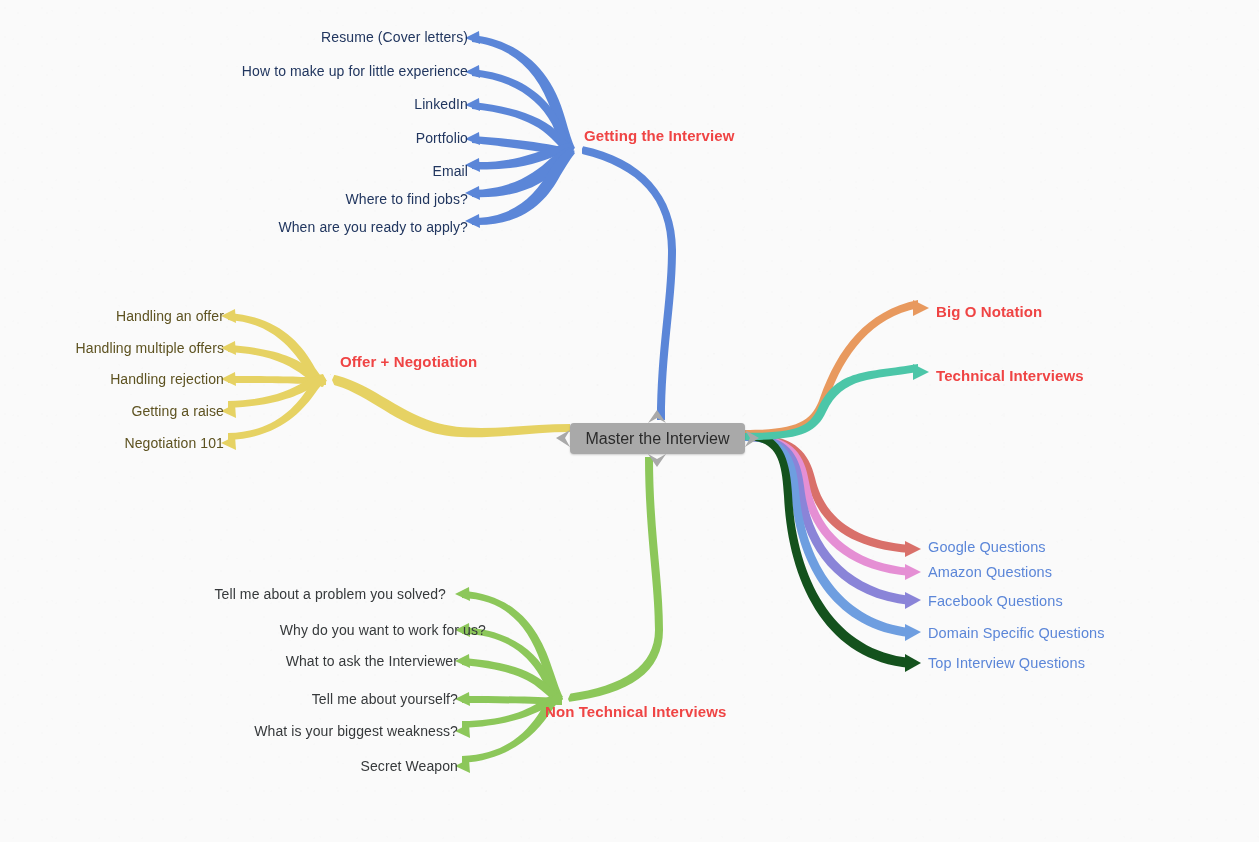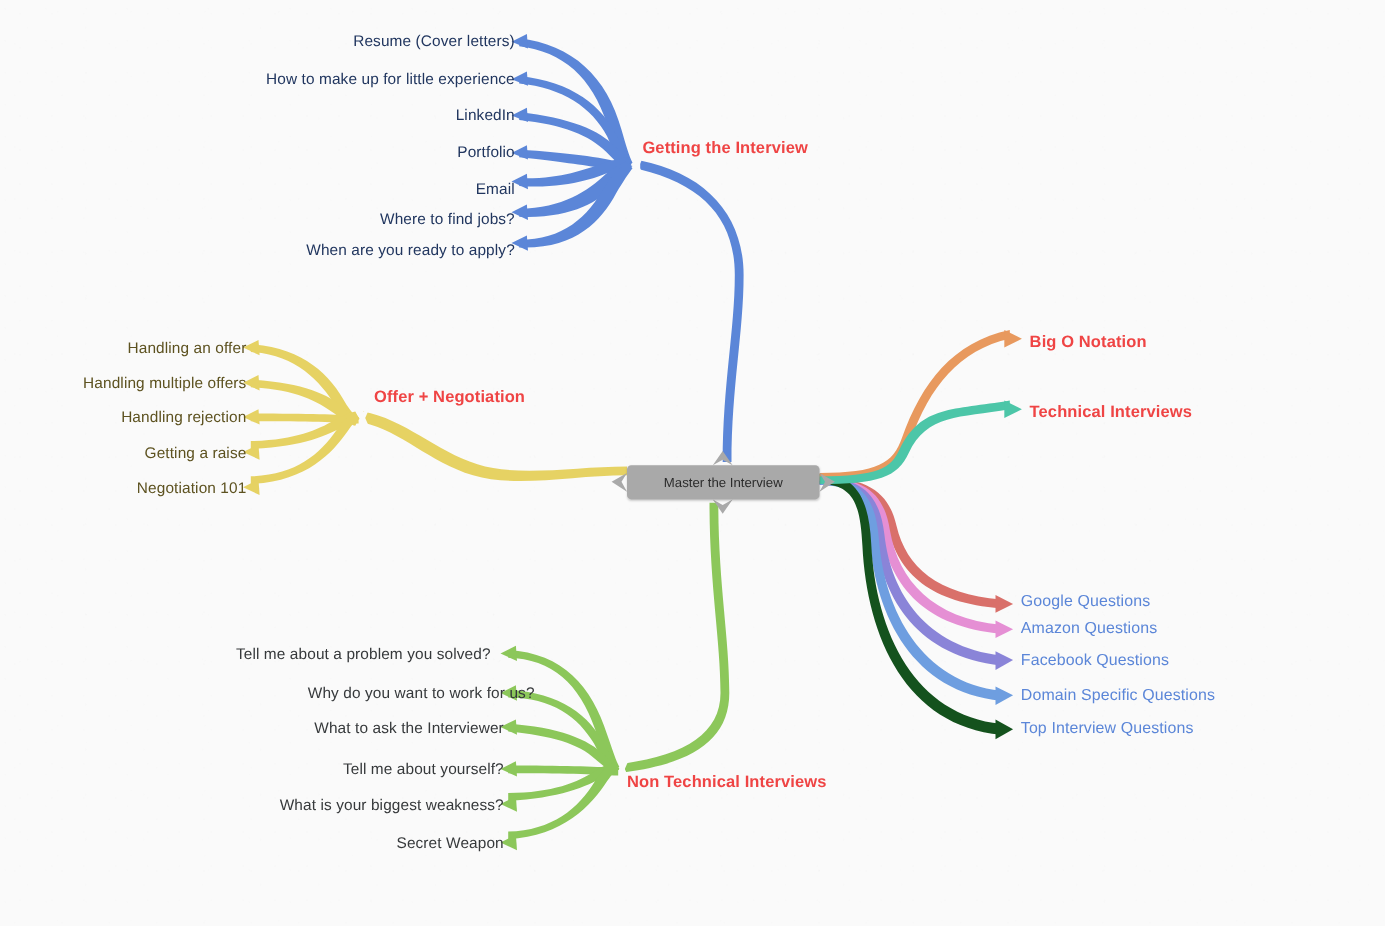--- a/index.html
+++ b/index.html
@@ -35,21 +35,21 @@
   .lbl.leaf-gold{color:#5d5220;}
   .lbl.leaf-green{color:#36393b;}
   .lbl.sub-blue{color:#5b86d8;font-size:14.5px;}
   .lbl.right{transform:translate(-100%,-50%);}
   .lbl.left{transform:translate(0,-50%);}
   #rootnode{
     position:absolute;
     background:#a9a9a9;
     border-radius:4px;
     color:#2b2b2b;
-    font-size:12px;
+    font-size:16px;
     display:flex;align-items:center;justify-content:center;
     box-shadow:0 1px 2px rgba(0,0,0,.18);
   }
 </style>
 </head>
 <body>
 
 <div class="texture"></div>
 
 <svg id="canvas" viewBox="0 0 1259 842" xmlns="http://www.w3.org/2000/svg">
@@ -183,21 +183,21 @@
     <div class="lbl leaf-blue right" style="left: 468px; top: 138px;">Portfolio</div>
     <div class="lbl leaf-blue right" style="left: 468px; top: 171px;">Email</div>
     <div class="lbl leaf-blue right" style="left: 468px; top: 199px;">Where to find jobs?</div>
     <div class="lbl leaf-blue right" style="left: 468px; top: 227px;">When are you ready to apply?</div>
     <div class="lbl main left" style="left: 340px; top: 361px;">Offer + Negotiation</div>
     <div class="lbl leaf-gold right" style="left: 224px; top: 316px;">Handling an offer</div>
     <div class="lbl leaf-gold right" style="left: 224px; top: 348px; padding-left: 48px;">Handling multiple offers</div>
     <div class="lbl leaf-gold right" style="left: 224px; top: 379px;">Handling rejection</div>
     <div class="lbl leaf-gold right" style="left: 224px; top: 411px;">Getting a raise</div>
     <div class="lbl leaf-gold right" style="left: 224px; top: 443px;">Negotiation 101</div>
-    <div class="lbl main left" style="left: 570px; top: 711px;">Non Technical Interviews</div>
+    <div class="lbl main left" style="left: 545px; top: 711px;">Non Technical Interviews</div>
     <div class="lbl leaf-green right" style="left: 446px; top: 594px; text-align: right;">Tell me about a problem you solved?</div>
     <div class="lbl leaf-green right" style="left: 458px; top: 630px; margin-left: 28px;">Why do you want to work for us?</div>
     <div class="lbl leaf-green right" style="left: 458px; top: 661px;">What to ask the Interviewer</div>
     <div class="lbl leaf-green right" style="left: 458px; top: 699px;">Tell me about yourself?</div>
     <div class="lbl leaf-green right" style="left: 458px; top: 731px;">What is your biggest weakness?</div>
     <div class="lbl leaf-green right" style="left: 458px; top: 766px;">Secret Weapon</div>
     <div class="lbl main left" style="left: 936px; top: 311px;">Big O Notation</div>
     <div class="lbl main left" style="left: 936px; top: 375px;">Technical Interviews</div>
     <div class="lbl sub-blue left" style="left: 928px; top: 547px;">Google Questions</div>
     <div class="lbl sub-blue left" style="left: 928px; top: 572px;">Amazon Questions</div>

